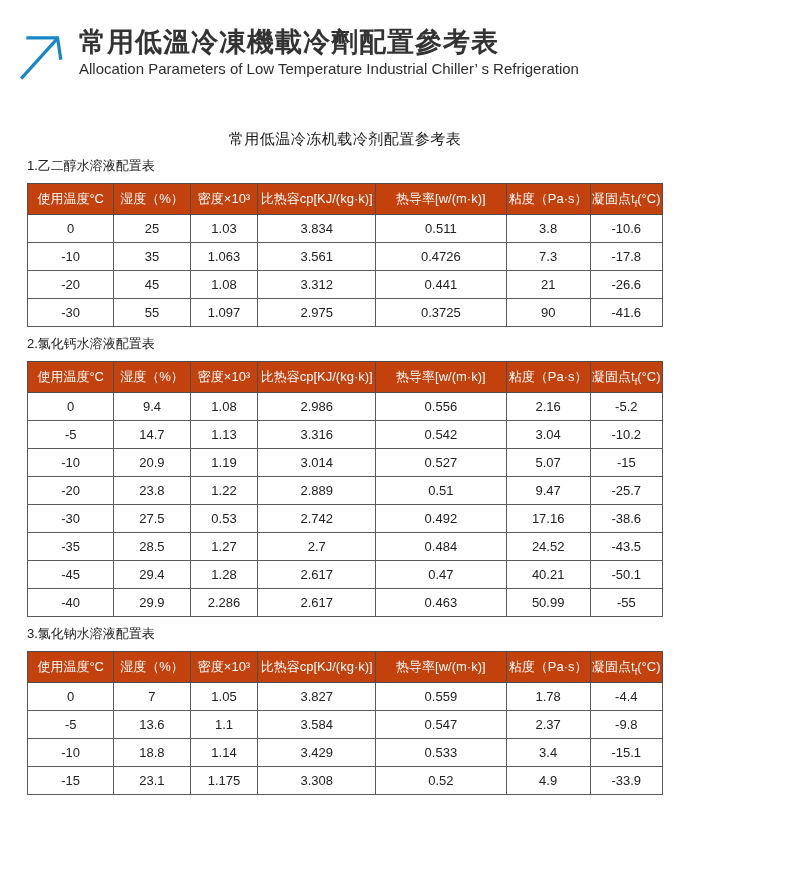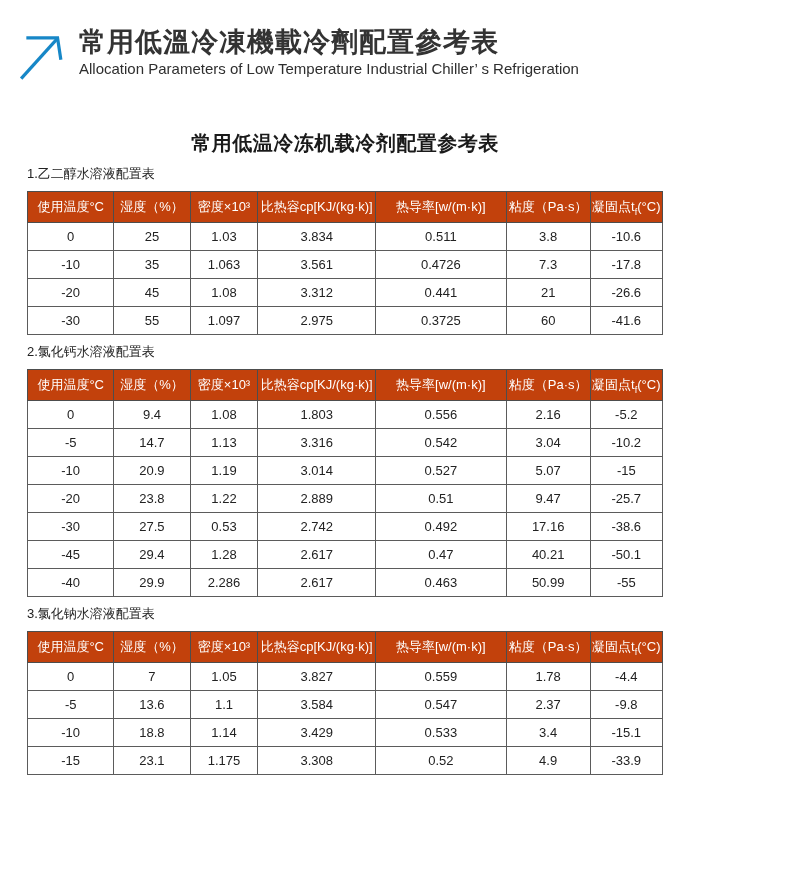--- a/index.html
+++ b/index.html
@@ -40,22 +40,22 @@
     margin-top: 2px;
     font-size: 15px;
     color: #2e2e2e;
     letter-spacing: 0px;
   }
   
   .doc-body { padding: 0 27px; }
   .doc-title {
     margin: 46px 0 0 0;
     text-align: center;
-    font-size: 20px;
-    font-weight: bold;
+    font-size: 15px;
+    font-weight: normal;
     color: #1a1a1a;
     letter-spacing: 0.5px;
   }
   .section { margin: 0; }
   .section-label {
     margin: 8px 0 8px 0;
     font-size: 13px;
     color: #222222;
   }
   table.data-table {
@@ -162,21 +162,21 @@
               <td>0.441</td>
               <td>21</td>
               <td>-26.6</td>
             </tr>
             <tr>
               <td>-30</td>
               <td>55</td>
               <td>1.097</td>
               <td>2.975</td>
               <td>0.3725</td>
-              <td>60</td>
+              <td>90</td>
               <td>-41.6</td>
             </tr>
           </tbody>
         </table>
     </section>
 
     <section class="section">
       <div class="section-label">2.氯化钙水溶液配置表</div>
       <table class="data-table" data-table="1">
           <colgroup>
@@ -197,21 +197,21 @@
               <th>热导率[w/(m·k)]</th>
               <th>粘度（Pa·s）</th>
               <th>凝固点t<sub>f</sub>(°C)</th>
             </tr>
           </thead>
           <tbody>
             <tr>
               <td>0</td>
               <td>9.4</td>
               <td>1.08</td>
-              <td>1.803</td>
+              <td>2.986</td>
               <td>0.556</td>
               <td>2.16</td>
               <td>-5.2</td>
             </tr>
             <tr>
               <td>-5</td>
               <td>14.7</td>
               <td>1.13</td>
               <td>3.316</td>
               <td>0.542</td>
@@ -237,20 +237,29 @@
               <td>-25.7</td>
             </tr>
             <tr>
               <td>-30</td>
               <td>27.5</td>
               <td>0.53</td>
               <td>2.742</td>
               <td>0.492</td>
               <td>17.16</td>
               <td>-38.6</td>
+            </tr>
+            <tr>
+              <td>-35</td>
+              <td>28.5</td>
+              <td>1.27</td>
+              <td>2.7</td>
+              <td>0.484</td>
+              <td>24.52</td>
+              <td>-43.5</td>
             </tr>
             <tr>
               <td>-45</td>
               <td>29.4</td>
               <td>1.28</td>
               <td>2.617</td>
               <td>0.47</td>
               <td>40.21</td>
               <td>-50.1</td>
             </tr>

